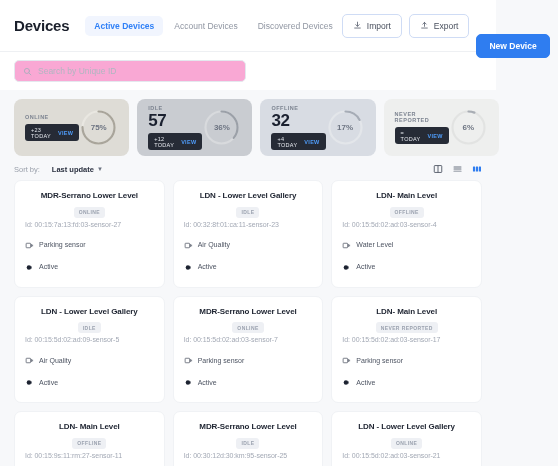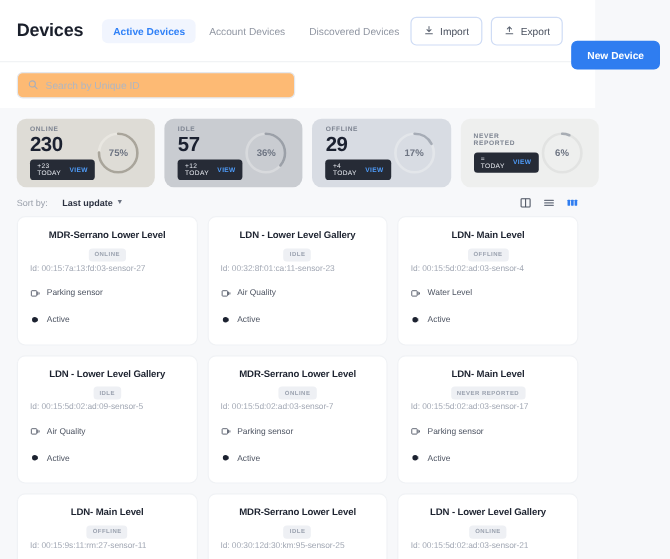--- a/index.html
+++ b/index.html
@@ -36,21 +36,21 @@
   .btn-primary { background: #2f7df0; color: #fff; border: 1px solid #2f7df0; font-weight: 600; padding: 6px 12px; margin-top: 40px; }
   .btn svg { display: block; }
 
   
   .filterbar {
     height: 38px; background: #fff; display: flex; align-items: center;
     padding: 0 14px; gap: 7px;
   }
   .search {
     flex: 0 0 232px; height: 22px; border: 1px solid #e4e8ee; border-radius: 5px;
-    display: flex; align-items: center; gap: 6px; padding: 0 8px; background: #fdba74;
+    display: flex; align-items: center; gap: 6px; padding: 0 8px; background: #f9a8d4;
   }
   .search input {
     border: 0; outline: 0; font-size: 8.5px; color: #434a58; width: 100%;
     font-family: "Liberation Sans", sans-serif; background: transparent;
   }
   .search input::placeholder { color: #b0b6c1; }
   .filters { margin-left: auto; display: flex; align-items: center; gap: 6px; }
   .select {
     height: 22px; border: 1px solid #dbe5f7; border-radius: 5px; background: #fff;
     display: inline-flex; align-items: center; gap: 8px; padding: 0 7px;
@@ -157,21 +157,20 @@
       </span>
       <input type="text" value="" placeholder="Search by Unique ID" style="">
     </div>
   </div>
 
   <div class="stats">
 
     <div class="stat" style="background: rgb(222, 220, 214);">
       <div class="stat-left">
         <div class="stat-label">ONLINE</div>
-        <div class="stat-value">230</div>
         <div class="stat-badge">
           <span class="delta">+23 TODAY</span>
           <span class="view">VIEW</span>
         </div>
       </div>
       <div class="donut">
         <svg width="39" height="39" viewBox="0 0 39 39">
           <circle cx="19.5" cy="19.5" r="16" fill="none" stroke="#e9e7e1" stroke-width="2.2"></circle>
           <circle class="ring" cx="19.5" cy="19.5" r="16" fill="none" stroke-width="2.2" stroke-linecap="round" stroke="#a9a59b" stroke-dasharray="75.39822368615503 100.53096491487338"></circle>
         </svg>
@@ -193,21 +192,21 @@
           <circle cx="19.5" cy="19.5" r="16" fill="none" stroke="#d8dadd" stroke-width="2.2"></circle>
           <circle class="ring" cx="19.5" cy="19.5" r="16" fill="none" stroke-width="2.2" stroke-linecap="round" stroke="#9ba0a8" stroke-dasharray="36.19114736935442 100.53096491487338"></circle>
         </svg>
         <div class="pct">36%</div>
       </div>
     </div>
 
     <div class="stat" style="background: rgb(216, 220, 227);">
       <div class="stat-left">
         <div class="stat-label">OFFLINE</div>
-        <div class="stat-value">29</div>
+        <div class="stat-value">32</div>
         <div class="stat-badge">
           <span class="delta">+4 TODAY</span>
           <span class="view">VIEW</span>
         </div>
       </div>
       <div class="donut">
         <svg width="39" height="39" viewBox="0 0 39 39">
           <circle cx="19.5" cy="19.5" r="16" fill="none" stroke="#e3e6ea" stroke-width="2.2"></circle>
           <circle class="ring" cx="19.5" cy="19.5" r="16" fill="none" stroke-width="2.2" stroke-linecap="round" stroke="#a6acb6" stroke-dasharray="17.090264035528477 100.53096491487338"></circle>
         </svg>

